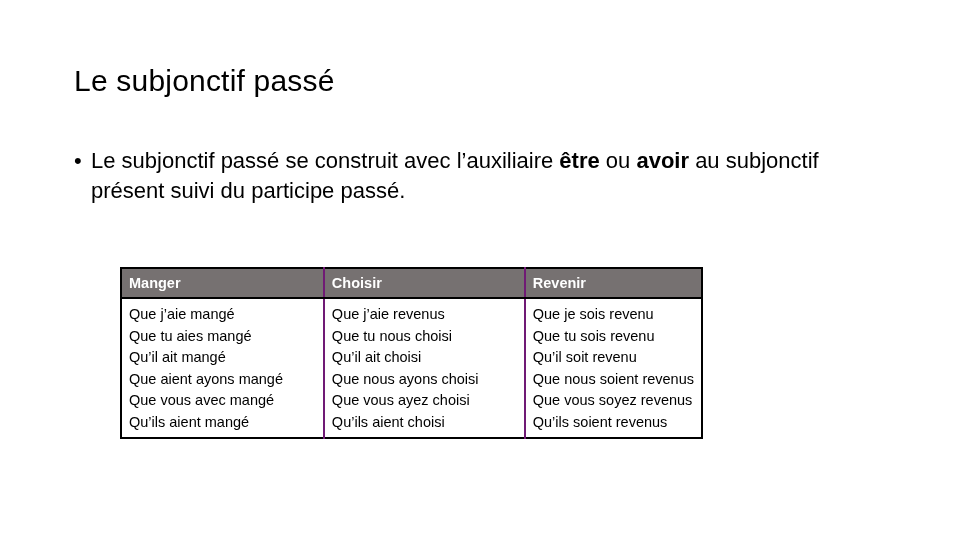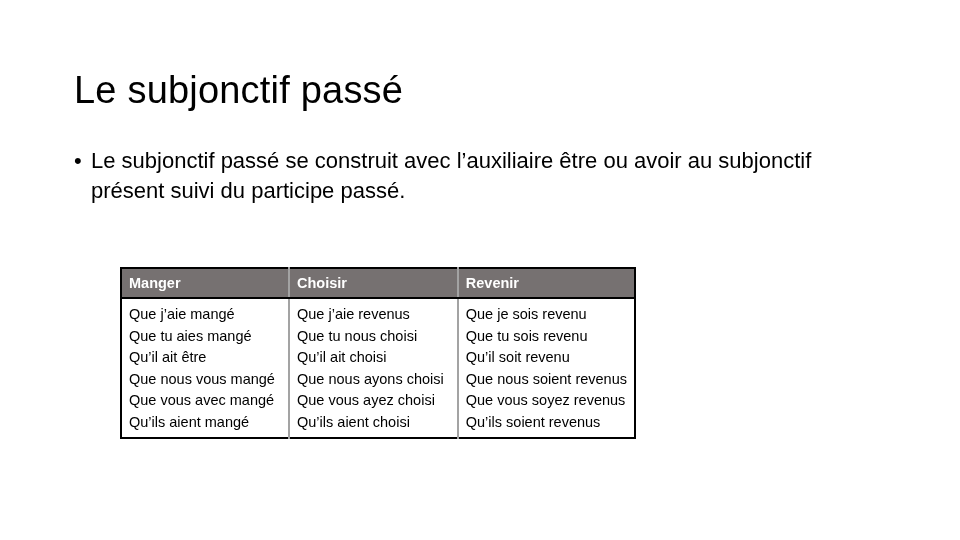--- a/index.html
+++ b/index.html
@@ -4,48 +4,48 @@
   <style>
     html, body { margin: 0; padding: 0; }
     body {
       width: 960px; height: 540px; overflow: hidden;
       background: #ffffff; position: relative;
       font-family: "Liberation Sans", "DejaVu Sans", sans-serif;
       color: #000;
     }
     .title {
       position: absolute; left: 74px; top: 55px;
-      font-size: 38px; font-weight: normal; letter-spacing: 0.2px;
-      line-height: 52px; white-space: nowrap; margin-top: 9px;
+      font-size: 30px; font-weight: normal; letter-spacing: 0.2px;
+      line-height: 52px; white-space: nowrap;
     }
     .bullet-block {
       position: absolute; left: 74px; top: 146px; width: 770px;
       font-size: 22px; line-height: 30px;
     }
     .bullet-row { display: flex; }
     .bullet-dot { width: 17px; flex: none; }
     .bullet-text { flex: 1; }
-    .bullet-text b { font-weight: normal; }
+    .bullet-text b { font-weight: bold; }
     table.conj {
       position: absolute; left: 120px; top: 267px;
-      width: 516px; border-collapse: collapse;
+      width: 583px; border-collapse: collapse;
       border: 2px solid #000;
       font-size: 14.5px;
     }
     table.conj th {
       background: #767171; color: #ffffff; font-weight: bold;
       text-align: left; padding: 0 7px; height: 28px;
       border-bottom: 2px solid #000;
     }
     table.conj td {
       vertical-align: top; padding: 5px 7px 3px 7px;
       line-height: 21.6px;
       border-radius: 28px;
     }
-    table.conj th + th, table.conj td + td { border-left: 2px solid #a3a3a3; }
+    table.conj th + th, table.conj td + td { border-left: 2px solid #701a75; }
     .col1 { width: 199px; }
     .col2 { width: 199px; }
     .line { display: block; white-space: nowrap; }
   </style>
 </head>
 <body>
 
 <div class="title">Le subjonctif passé</div>
 
 <div class="bullet-block">
@@ -61,22 +61,22 @@
       <th class="col1">Manger</th>
       <th class="col2">Choisir</th>
       <th>Revenir</th>
     </tr>
   </thead>
   <tbody>
     <tr>
       <td>
         <span class="line">Que j’aie mangé</span>
         <span class="line">Que tu aies mangé</span>
-        <span class="line">Qu’il ait être</span>
-        <span class="line">Que nous vous mangé</span>
+        <span class="line">Qu’il ait mangé</span>
+        <span class="line">Que aient ayons mangé</span>
         <span class="line">Que vous avec mangé</span>
         <span class="line">Qu’ils aient mangé</span>
       </td>
       <td>
         <span class="line">Que j’aie revenus</span>
         <span class="line">Que tu nous choisi</span>
         <span class="line">Qu’il ait choisi</span>
         <span class="line">Que nous ayons choisi</span>
         <span class="line">Que vous ayez choisi</span>
         <span class="line">Qu’ils aient choisi</span>

